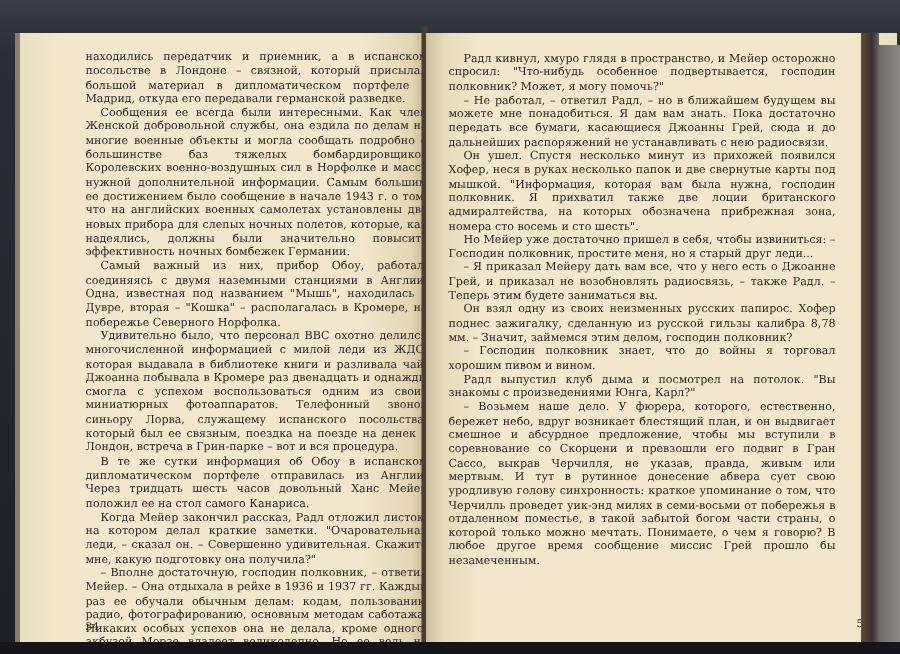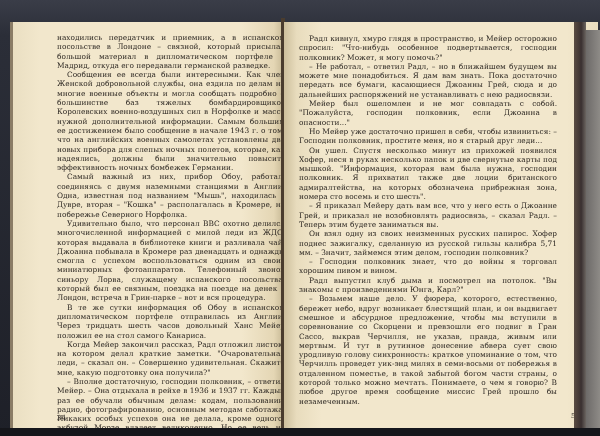--- a/index.html
+++ b/index.html
@@ -58,25 +58,24 @@
     </div>
     <div class="pagenum">34</div>
   </div>
 
   <div class="gutter"></div>
 
   <div class="page right">
     <div class="text">
       <p>Радл кивнул, хмуро глядя в пространство, и Мейер осторожно спросил: "Что-нибудь особенное подвертывается, господин полковник? Может, я могу помочь?"</p>
       <p>– Не работал, – ответил Радл, – но в ближайшем будущем вы можете мне понадобиться. Я дам вам знать. Пока достаточно передать все бумаги, касающиеся Джоанны Грей, сюда и до дальнейших распоряжений не устанавливать с нею радиосвязи.</p>
-      <p>Мейер был ошеломлен и не мог совладать с собой. "Пожалуйста, господин полковник, если Джоанна в опасности..."</p>
+      <p>Он ушел. Спустя несколько минут из прихожей появился Хофер, неся в руках несколько папок и две свернутые карты под мышкой. "Информация, которая вам была нужна, господин полковник. Я прихватил также две лоции британского адмиралтейства, на которых обозначена прибрежная зона, номера сто восемь и сто шесть".</p>
       <p>Но Мейер уже достаточно пришел в себя, чтобы извиниться: – Господин полковник, простите меня, но я старый друг леди...</p>
-      <p>Он ушел. Спустя несколько минут из прихожей появился Хофер, неся в руках несколько папок и две свернутые карты под мышкой. "Информация, которая вам была нужна, господин полковник. Я прихватил также две лоции британского адмиралтейства, на которых обозначена прибрежная зона, номера сто восемь и сто шесть".</p>
-      <p>– Я приказал Мейеру дать вам все, что у него есть о Джоанне Грей, и приказал не возобновлять радиосвязь, – сказал Радл. – Теперь этим будете заниматься вы.</p>
-      <p>Он взял одну из своих неизменных русских папирос. Хофер поднес зажигалку, сделанную из русской гильзы калибра 5,71 мм. – Значит, займемся этим делом, господин полковник?</p>
+      <p>– Я приказал Мейеру дать вам все, что у него есть о Джоанне Грей, и приказал не возобновлять радиосвязь, – также Радл. – Теперь этим будете заниматься вы.</p>
+      <p>Он взял одну из своих неизменных русских папирос. Хофер поднес зажигалку, сделанную из русской гильзы калибра 8,78 мм. – Значит, займемся этим делом, господин полковник?</p>
       <p>– Господин полковник знает, что до войны я торговал хорошим пивом и вином.</p>
       <p>Радл выпустил клуб дыма и посмотрел на потолок. "Вы знакомы с произведениями Юнга, Карл?"</p>
       <p>– Возьмем наше дело. У фюрера, которого, естественно, бережет небо, вдруг возникает блестящий план, и он выдвигает смешное и абсурдное предложение, чтобы мы вступили в соревнование со Скорцени и превзошли его подвиг в Гран Сассо, выкрав Черчилля, не указав, правда, живым или мертвым. И тут в рутинное донесение абвера сует свою уродливую голову синхронность: краткое упоминание о том, что Черчилль проведет уик-энд милях в семи-восьми от побережья в отдаленном поместье, в такой забытой богом части страны, о которой только можно мечтать. Понимаете, о чем я говорю? В любое другое время сообщение миссис Грей прошло бы незамеченным.</p>
     </div>
     <div class="pagenum">52</div>
   </div>
 
   <div class="right-edge"></div>
   <div class="right-edge2"></div>
   <div class="bottom-shadow"></div>

